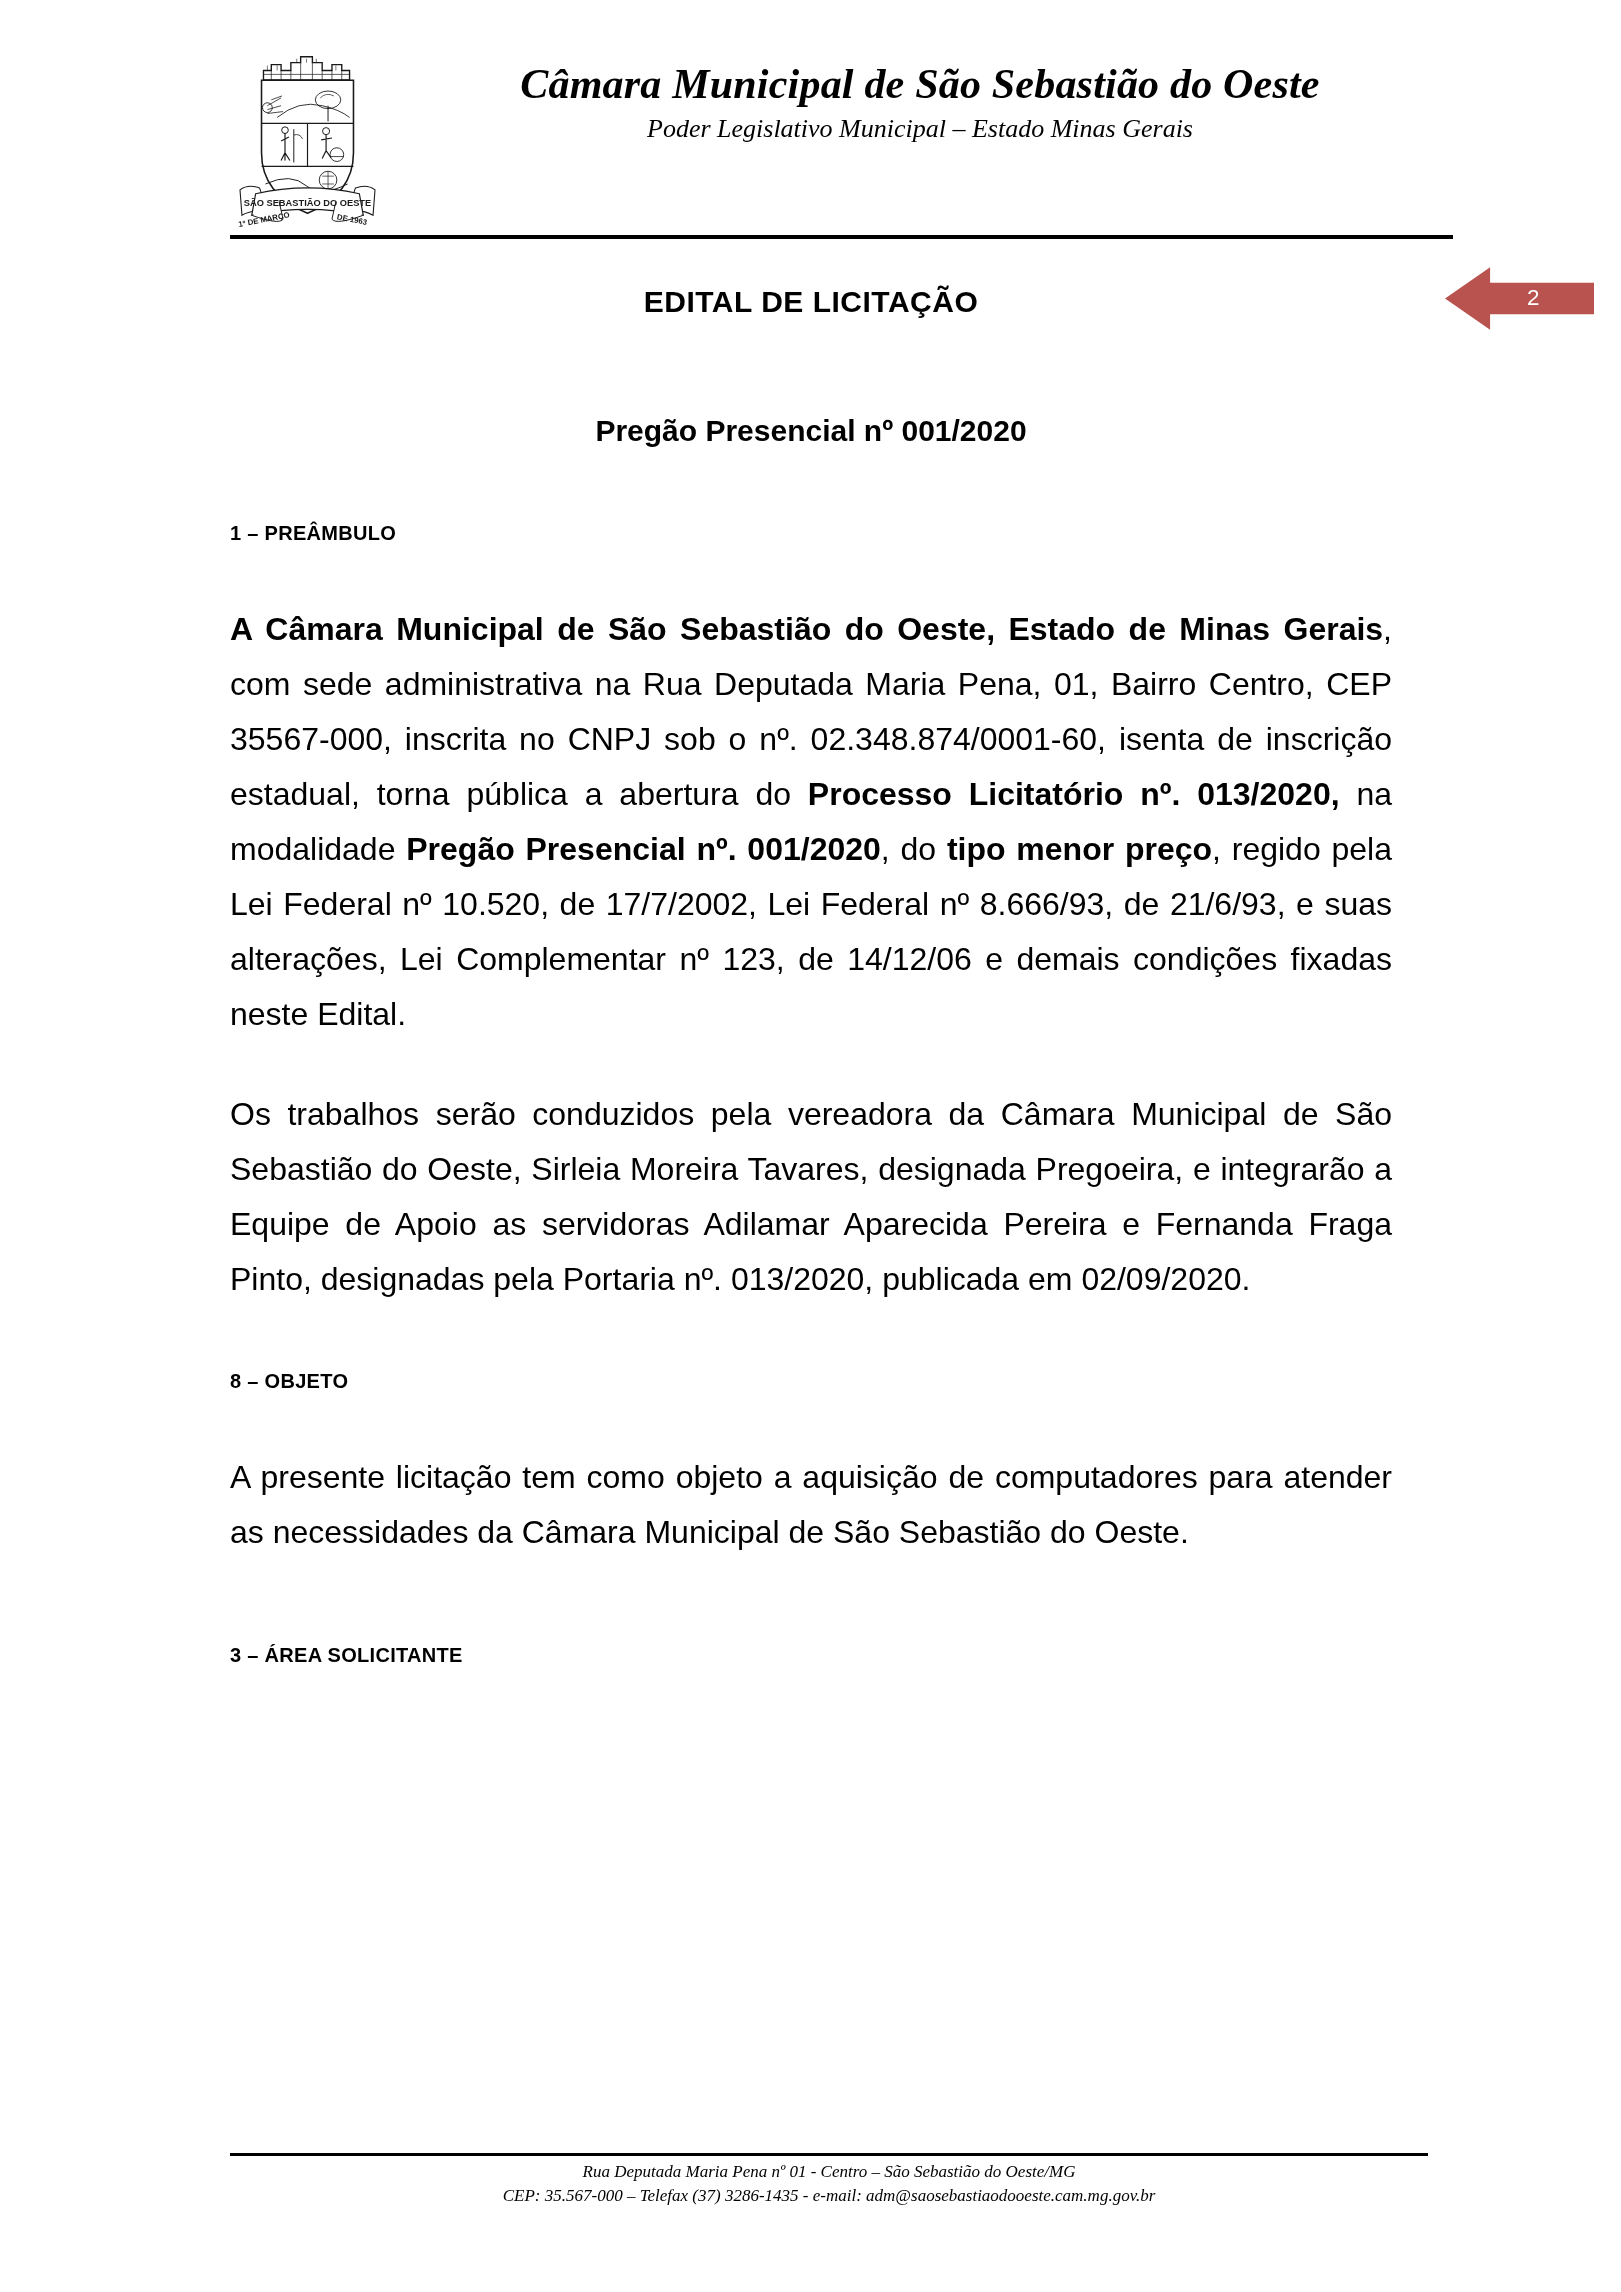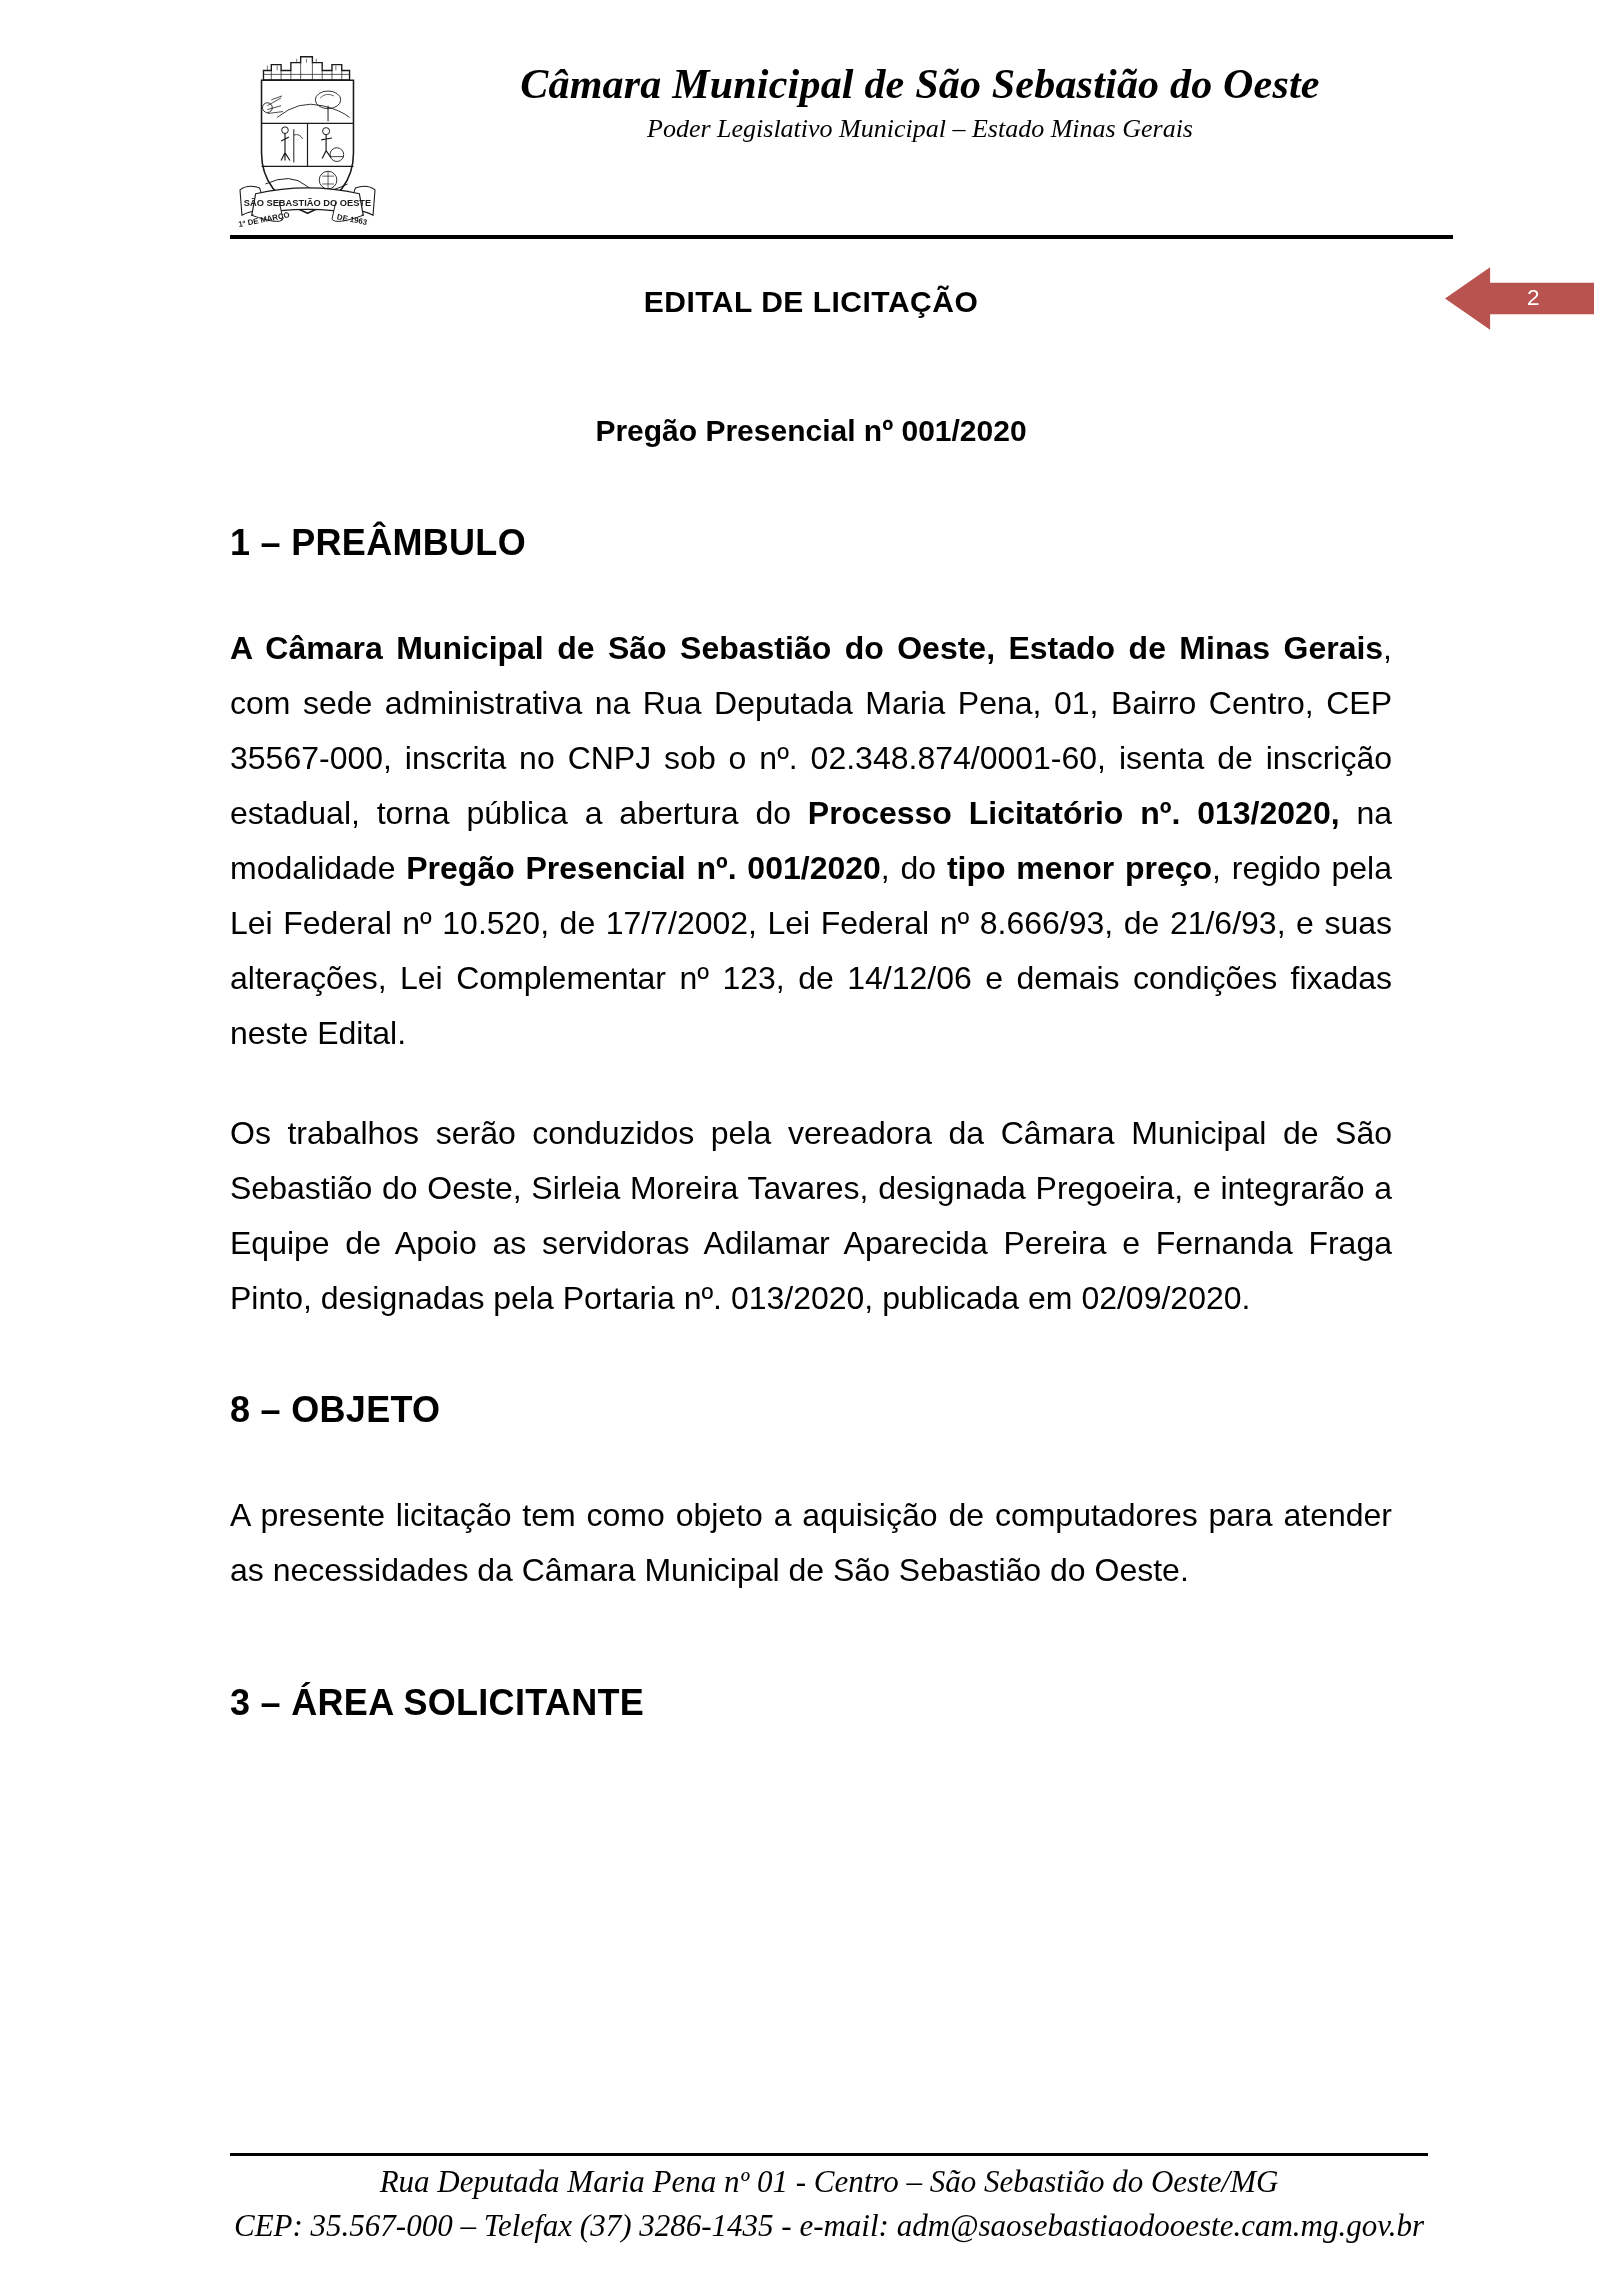--- a/index.html
+++ b/index.html
@@ -118,21 +118,21 @@
   .doc-subtitle {
     text-align: center;
     font-size: 30px;
     font-weight: bold;
     line-height: 1.33;
     margin: 0;
     padding-top: 44px;
   }
 
   .section-heading {
-    font-size: 36px;
+    font-size: 20px;
     font-weight: bold;
     letter-spacing: 0.3px;
     margin: 0;
   }
 
   p.para {
     font-size: 32px;
     line-height: 1.72;
     text-align: justify;
     text-justify: inter-word;
@@ -157,21 +157,21 @@
     background: #000000;
   }
   .footer {
     position: absolute;
     left: 230px;
     top: 2160px;
     width: 1198px;
     text-align: center;
     font-family: "Liberation Serif", "DejaVu Serif", serif;
     font-style: italic;
-    font-size: 31px;
+    font-size: 17px;
     line-height: 1.42;
   }
   .footer div { white-space: nowrap; }
 </style>
 </head>
 <body>
 
 <div class="page">
 
   <div class="header">

